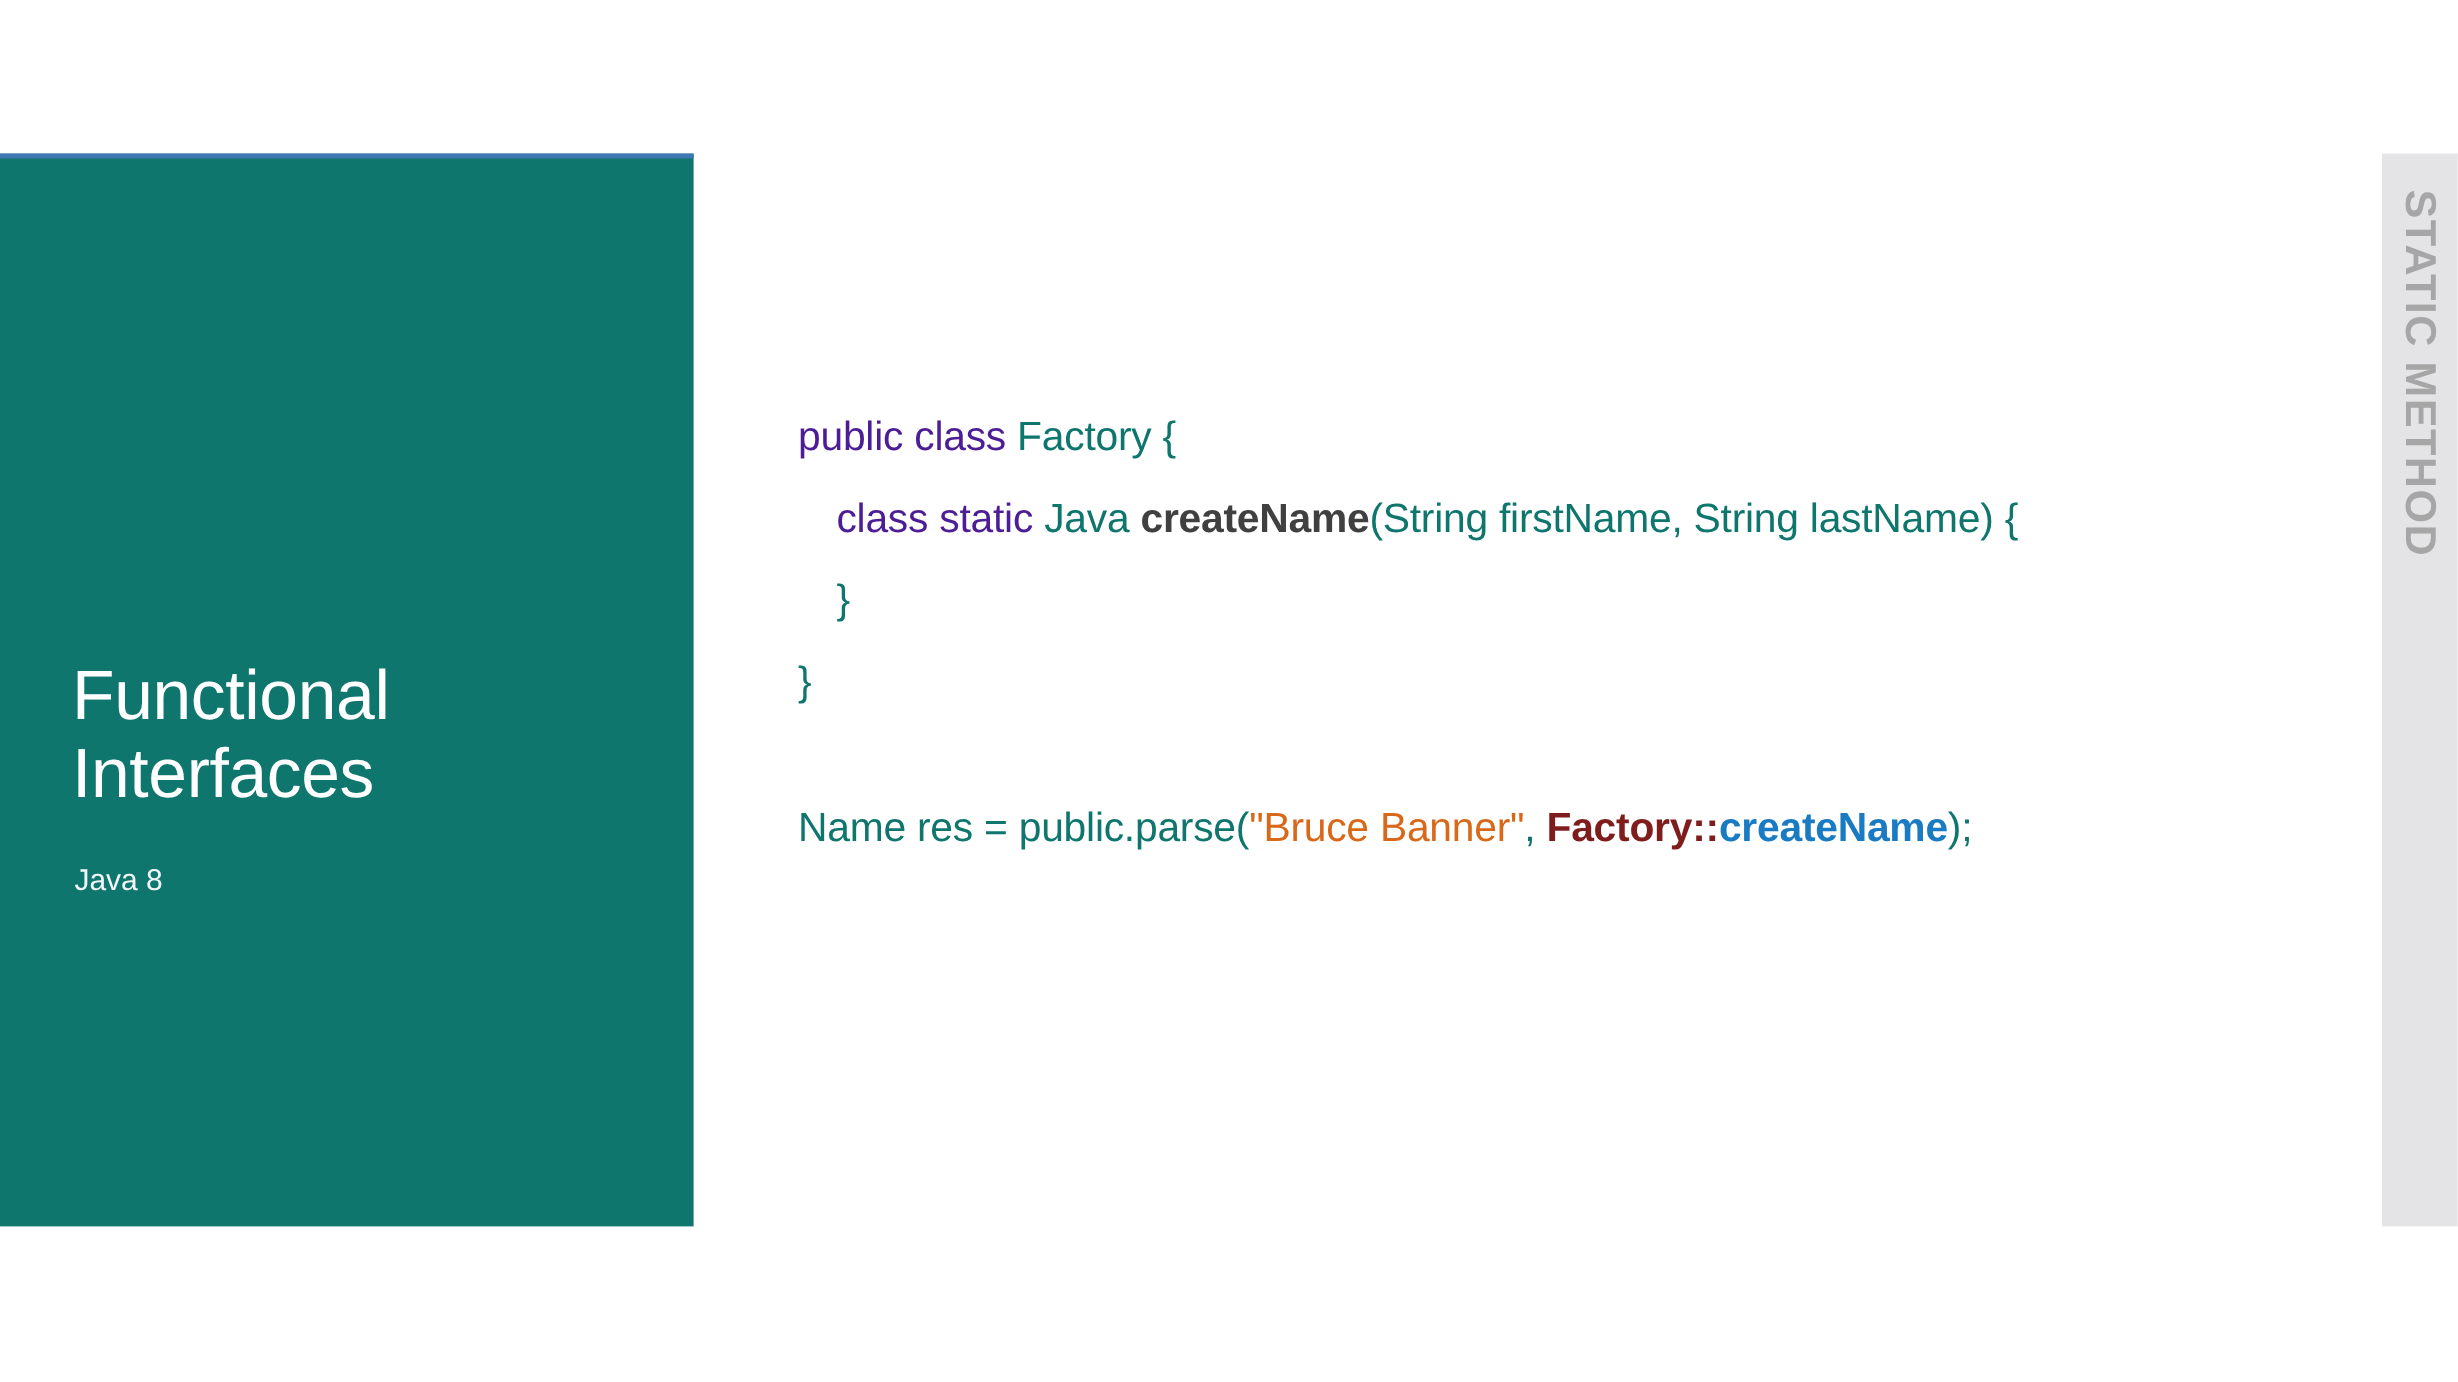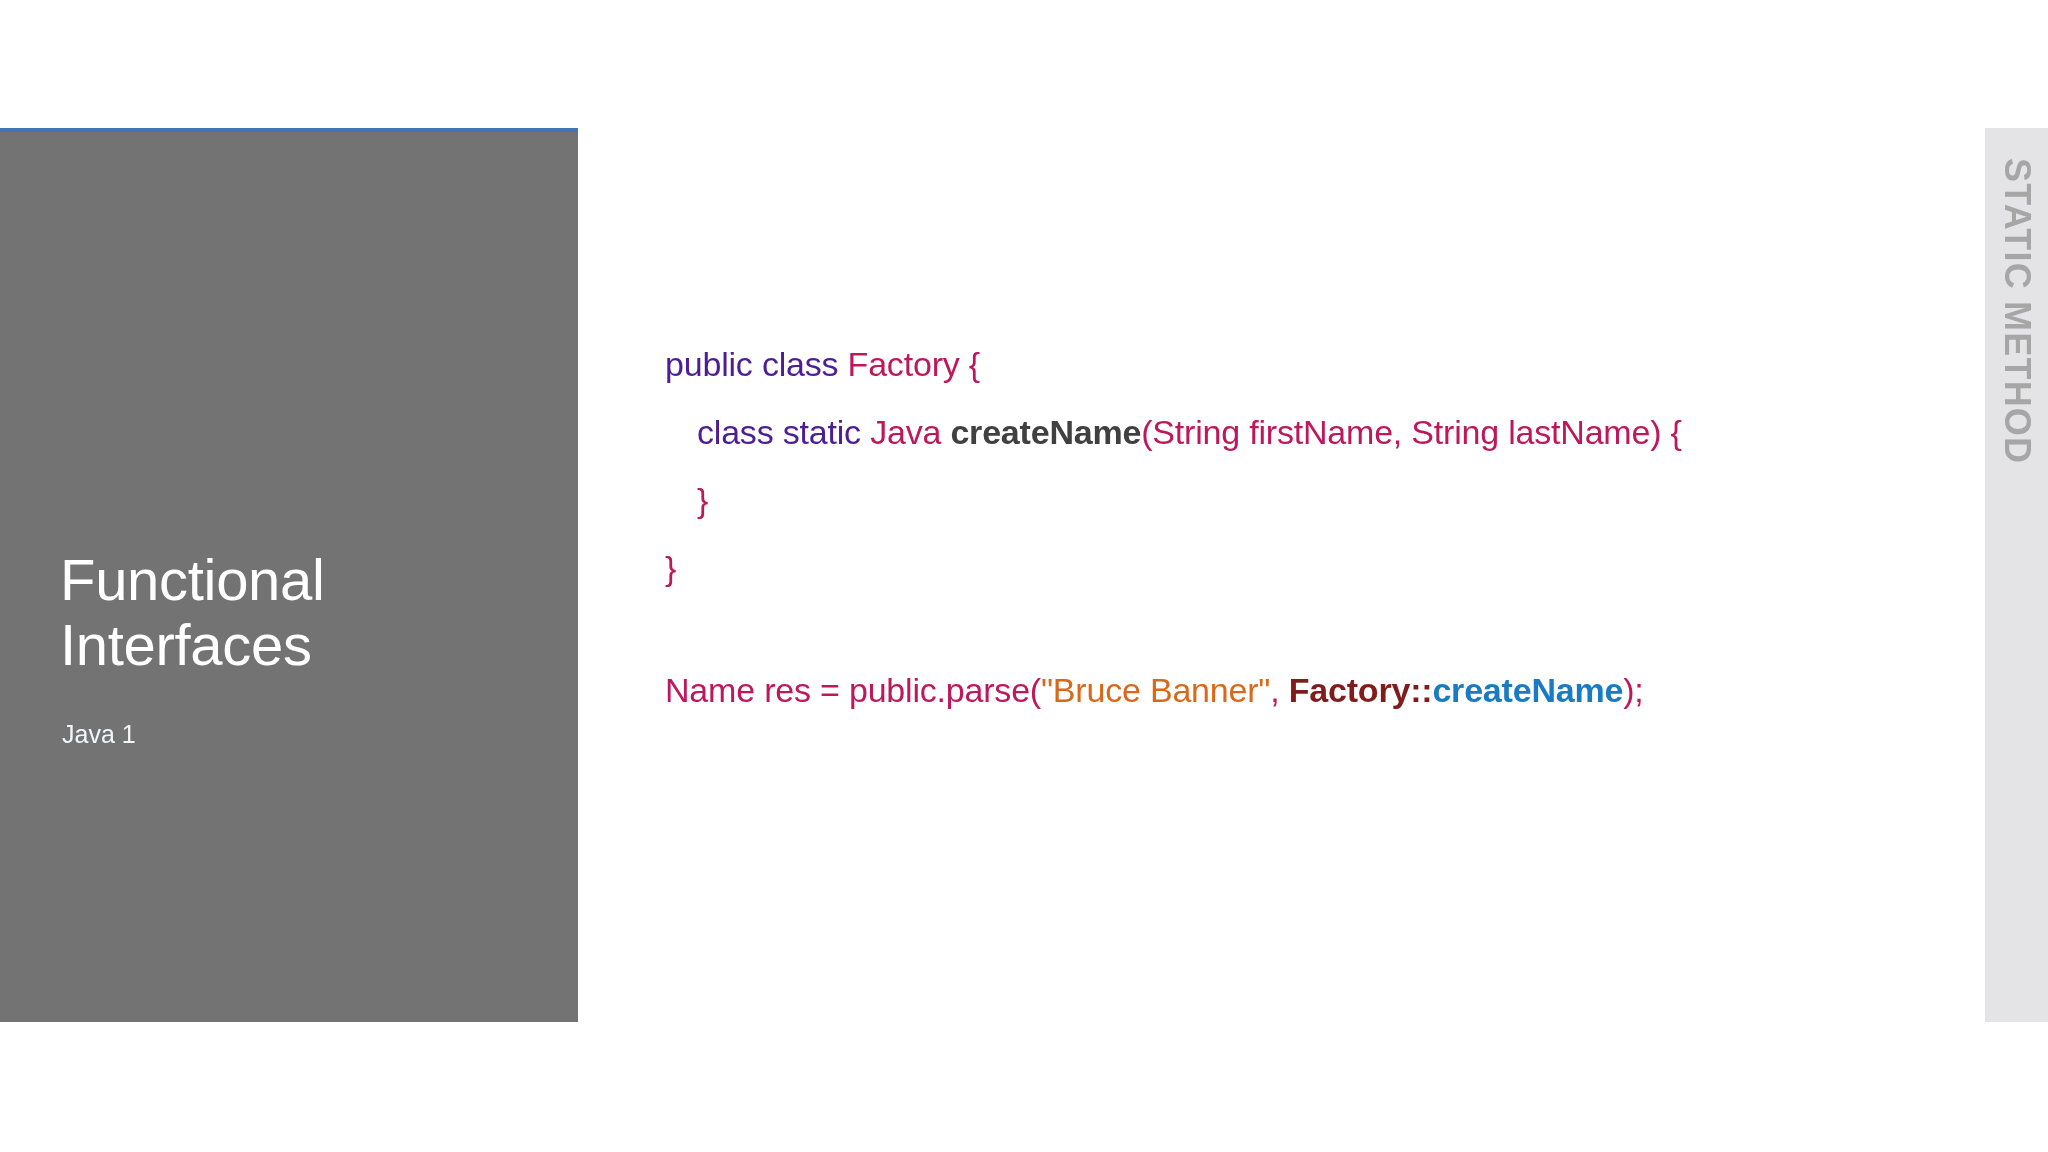--- a/index.html
+++ b/index.html
@@ -21,21 +21,21 @@
     background: #ffffff;
   }
 
   
   .title-panel {
     position: absolute;
     left: 0;
     top: 128px;
     width: 578px;
     height: 894px;
-    background: #737373;
+    background: #0f766e;
     box-sizing: border-box;
   }
   .title-panel .panel-topline {
     position: absolute;
     left: 0;
     top: 0;
     width: 100%;
     height: 4px;
     background: #4176b4;
   }
@@ -100,34 +100,34 @@
     letter-spacing: -0.2px;
   }
   .ind1 { padding-left: 32px; }
   .ind2 { padding-left: 64px; }
 
   .kw      { color: #4c1d95; }
   .mname   { color: #404040; font-weight: 700; }
   .str     { color: #d9691a; }
   .bold-id { color: #7f1d1d; font-weight: 700; }
   .mref    { color: #1a7ac2; font-weight: 700; }
-  .plain   { color: #be185d; }
+  .plain   { color: #0f766e; }
   .usage-line {
     margin-top: 54px;
   }
 </style>
 </head>
 <body>
 
 <div id="slide">
 
   <div class="title-panel">
     <div class="panel-topline"></div>
     <div class="title-text">Functional Interfaces</div>
-    <div class="subtitle-text">Java 1</div>
+    <div class="subtitle-text">Java 8</div>
   </div>
 
   <div class="side-tab">
     <div class="side-tab-label">STATIC METHOD</div>
   </div>
 
   <div class="code-area">
     <div id="code-lines">
         <div class="code-line"><span class="kw">public class </span><span class="plain">Factory {</span></div>
         <div class="code-line ind1"><span class="kw">class static </span><span class="plain">Java </span><span class="mname">createName</span><span class="plain">(String firstName, String lastName) {</span></div>

